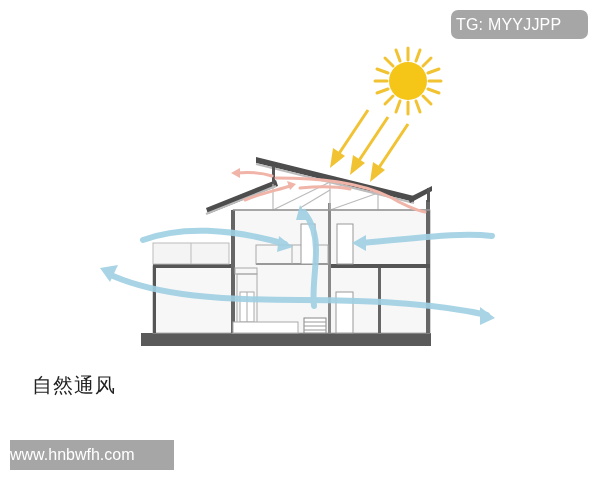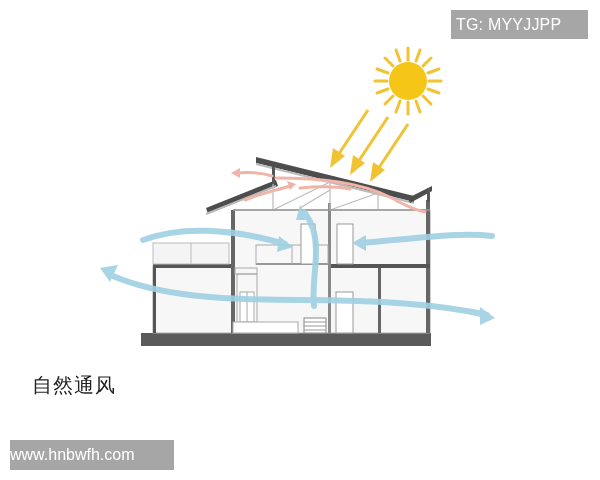--- a/index.html
+++ b/index.html
@@ -1,17 +1,17 @@
 <!DOCTYPE html>
 <html><head>
   <meta charset="utf-8">
   <style>
     html, body { margin: 0; padding: 0; }
     body { width: 600px; height: 480px; background: #ffffff; position: relative; overflow: hidden; font-family: "Liberation Sans", sans-serif; }
-    .watermark-top { position: absolute; left: 451px; top: 10px; width: 137px; height: 29px; background: #a6a6a6; color: #ffffff; font-size: 16px; line-height: 29px; padding-left: 5px; box-sizing: border-box; letter-spacing: 0.2px; }
+    .watermark-top { position: absolute; left: 451px; top: 10px; width: 137px; height: 29px; background: #a6a6a6; color: #ffffff; font-size: 16px; line-height: 29px; padding-left: 5px; box-sizing: border-box; letter-spacing: 0.2px; border-radius: 7px; }
     .watermark-bottom { position: absolute; left: 10px; top: 440px; width: 164px; height: 30px; background: #a6a6a6; color: #ffffff; font-size: 16px; line-height: 30px; box-sizing: border-box; }
     .caption { position: absolute; left: 0; width: 600px; top: 372px; text-align: left; font-family: "DejaVu Sans", sans-serif; font-size: 20px; color: #222222; letter-spacing: 1px; margin-left: 32px; }
     svg.scene { position: absolute; left: 0; top: 0; }
   </style>
 </head>
 <body>
 
 <svg class="scene" width="600" height="480" viewBox="0 0 600 480" xmlns="http://www.w3.org/2000/svg">
   <defs>
     <marker id="arrowBlue" viewBox="0 0 10 10" refX="5" refY="5" markerWidth="4" markerHeight="4" orient="auto">

